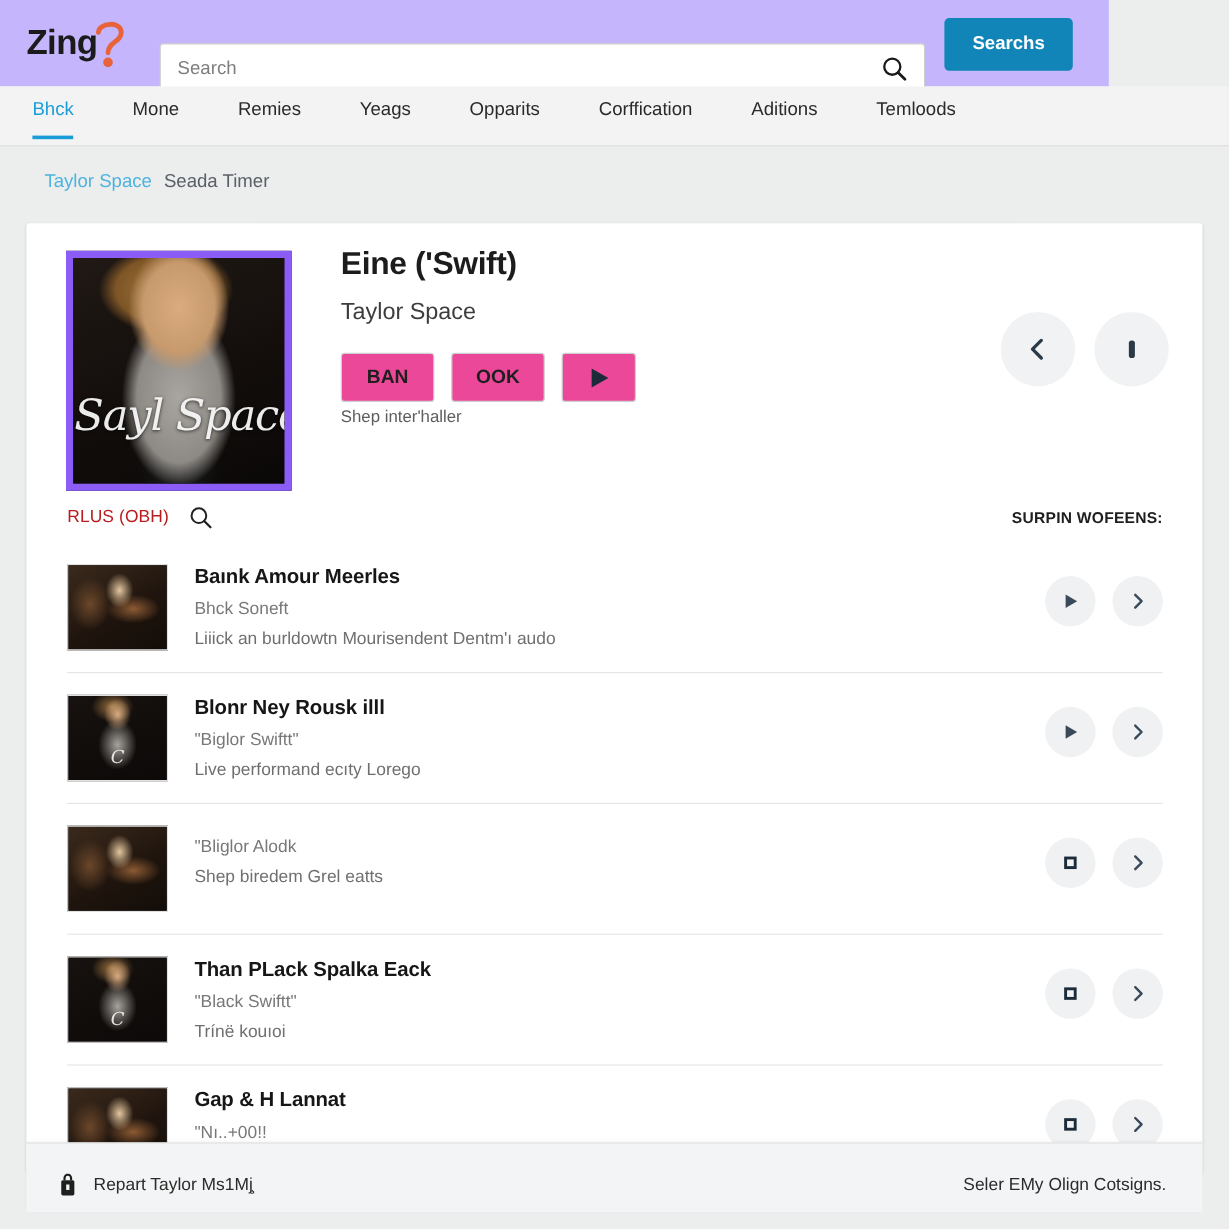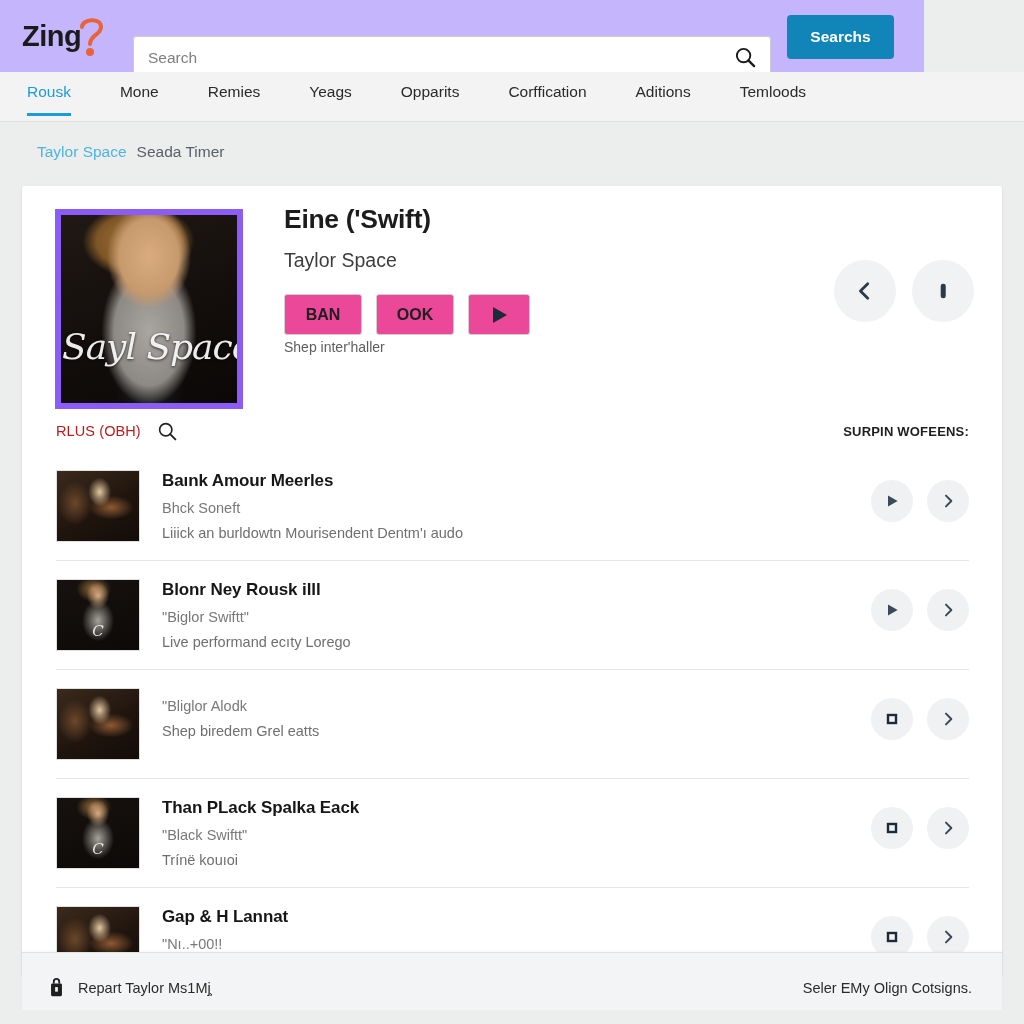--- a/index.html
+++ b/index.html
@@ -260,21 +260,21 @@
           <circle cx="10" cy="10" r="7" fill="none" stroke="#1a1a1a" stroke-width="2"></circle>
           <line x1="15" y1="15" x2="21" y2="21" stroke="#1a1a1a" stroke-width="2.4" stroke-linecap="round"></line>
         </svg>
       </button>
     </div>
 
     <button class="search-btn">Searchs</button>
   </div>
 
   <div class="nav">
-    <div class="nav-item active">Rousk</div>
+    <div class="nav-item active">Bhck</div>
     <div class="nav-item">Mone</div>
     <div class="nav-item">Remies</div>
     <div class="nav-item">Yeags</div>
     <div class="nav-item">Opparits</div>
     <div class="nav-item">Corffication</div>
     <div class="nav-item">Aditions</div>
     <div class="nav-item">Temloods</div>
   </div>
 
   <div class="breadcrumb">

